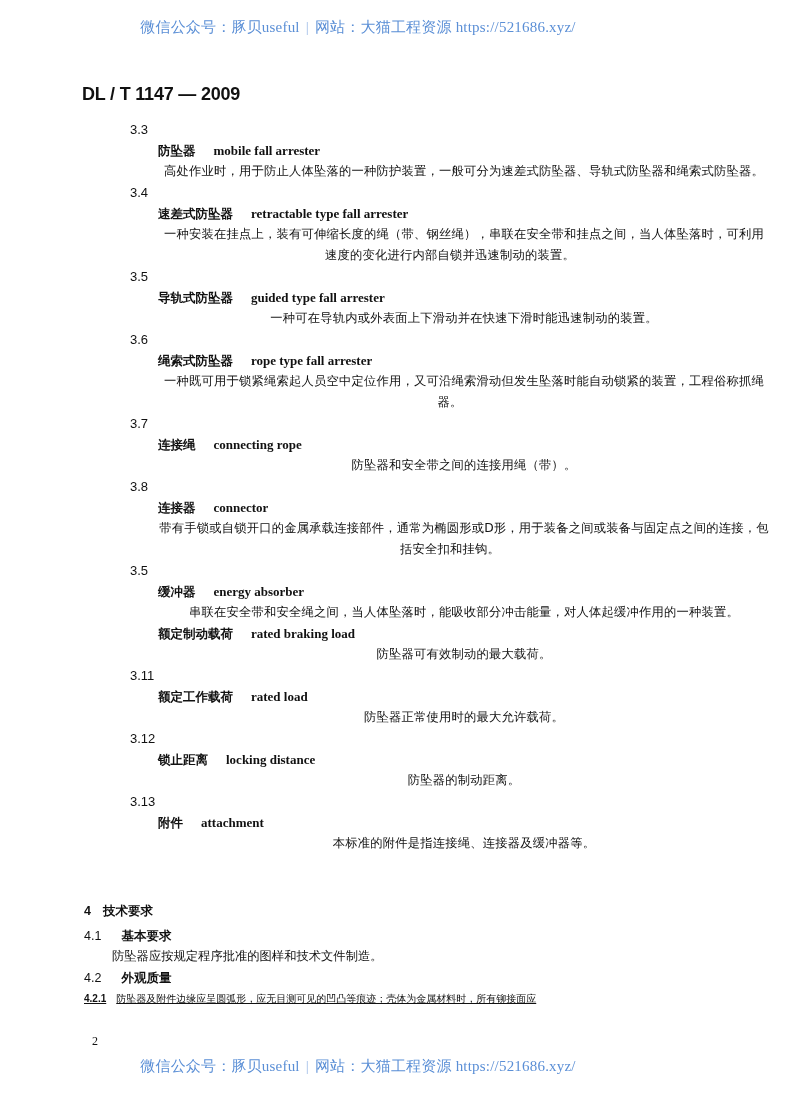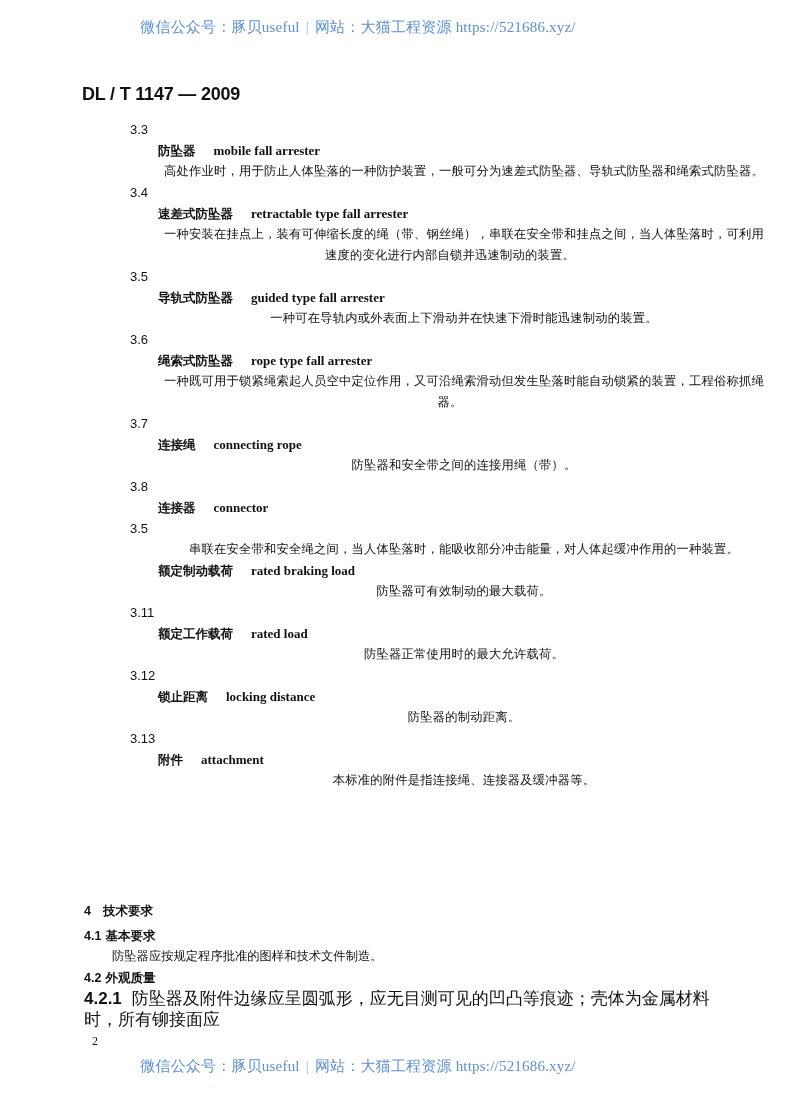--- a/index.html
+++ b/index.html
@@ -16,23 +16,23 @@
   .content { position: absolute; left: 84px; top: 119px; width: 640px; margin-left: 46px; }
   .clause-num { font-family: "Liberation Sans", sans-serif; font-size: 13px; height: 21px; line-height: 21px; }
   .term { padding-left: 28px; font-size: 12.5px; font-weight: bold; height: 21px; line-height: 21px; }
   .term .zh { font-family: "DejaVu Sans", sans-serif; font-weight: bold; }
   .term .en { font-family: Liberation Serif, serif; margin-left: 18px; font-size: 13px; text-align: center; }
   .def { text-indent: 28px; font-family: "DejaVu Sans", sans-serif; font-size: 12.3px; line-height: 21px; letter-spacing: 0.2px; text-align: center; }
   .sec4 { position: absolute; left: 84px; top: 900px; width: 650px; }
   .h1 { font-family: "DejaVu Sans", sans-serif; font-weight: bold; font-size: 12.5px; height: 21px; line-height: 21px; margin-bottom: 4px; }
   .h1 .n { font-family: "Liberation Sans", sans-serif; margin-right: 12px; }
   .h2 { font-family: "DejaVu Sans", sans-serif; font-weight: bold; font-size: 12.5px; height: 21px; line-height: 21px; }
-  .h2 .n { font-family: "Liberation Sans", sans-serif; font-weight: bold; margin-right: 4px; }
+  .h2 .n { font-family: "Liberation Sans", sans-serif; font-weight: normal; margin-right: 20px; }
   .p4 { padding-left: 28px; font-family: "DejaVu Sans", sans-serif; font-size: 12.3px; line-height: 21px; }
-  .h3 { font-family: "DejaVu Sans", sans-serif; font-size: 17px; line-height: 21px; }
+  .h3 { font-family: "DejaVu Sans", sans-serif; font-size: 10px; line-height: 21px; text-decoration: underline; }
   .h3 .n { font-family: "Liberation Sans", sans-serif; font-weight: bold; margin-right: 10px; }
   .page-num { position: absolute; left: 92px; top: 1034px; font-size: 12px; font-family: "Liberation Serif", serif; }
 </style>
 </head>
 <body>
 
 <div class="watermark wm-top">
   <span>微信公众号：豚贝useful</span><span class="sep">|</span><span>网站：大猫工程资源 https://521686.xyz/</span>
 </div>
 
@@ -60,23 +60,25 @@
       <div class="def">一种既可用于锁紧绳索起人员空中定位作用，又可沿绳索滑动但发生坠落时能自动锁紧的装置，工程俗称抓绳器。</div>
     </div>
     <div>
       <div class="clause-num">3.7</div>
       <div class="term"><span class="zh">连接绳</span><span class="en">connecting rope</span></div>
       <div class="def">防坠器和安全带之间的连接用绳（带）。</div>
     </div>
     <div>
       <div class="clause-num">3.8</div>
       <div class="term"><span class="zh">连接器</span><span class="en">connector</span></div>
+      <div class="def">带有手锁或自锁开口的金属承载连接部件，通常为椭圆形或D形，用于装备之间或装备与固定点之间的连接，包括安全扣和挂钩。</div>
     </div>
     <div>
       <div class="clause-num">3.5</div>
+      <div class="term"><span class="zh">缓冲器</span><span class="en">energy absorber</span></div>
       <div class="def">串联在安全带和安全绳之间，当人体坠落时，能吸收部分冲击能量，对人体起缓冲作用的一种装置。</div>
     </div>
     <div>
       <div class="term"><span class="zh">额定制动载荷</span><span class="en">rated braking load</span></div>
       <div class="def">防坠器可有效制动的最大载荷。</div>
     </div>
     <div>
       <div class="clause-num">3.11</div>
       <div class="term"><span class="zh">额定工作载荷</span><span class="en">rated load</span></div>
       <div class="def">防坠器正常使用时的最大允许载荷。</div>

